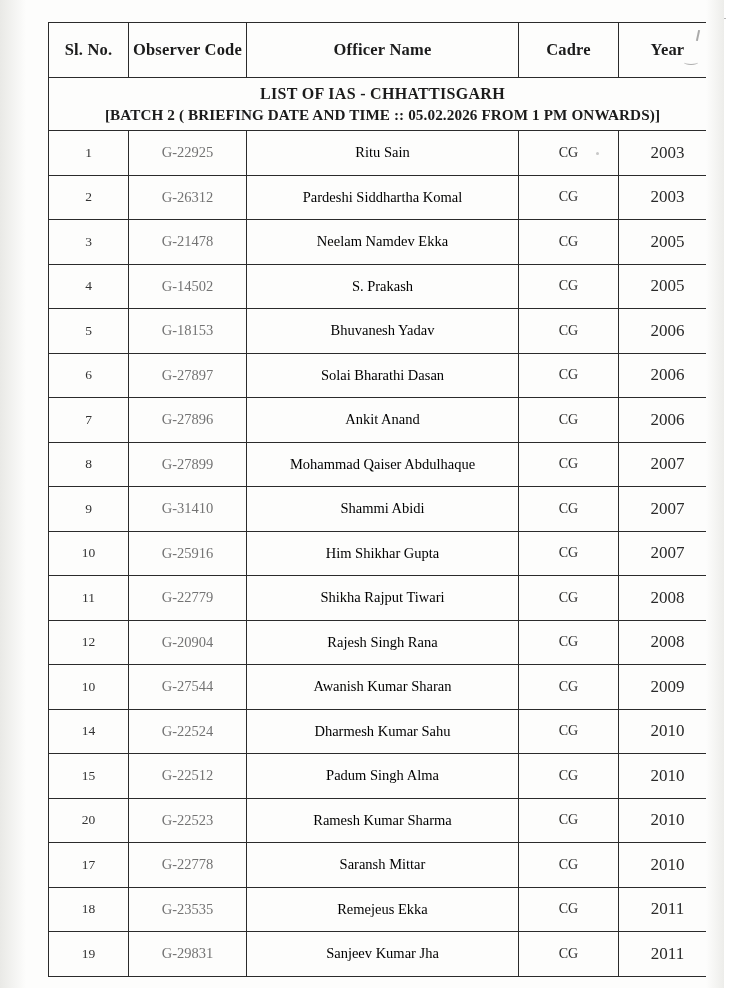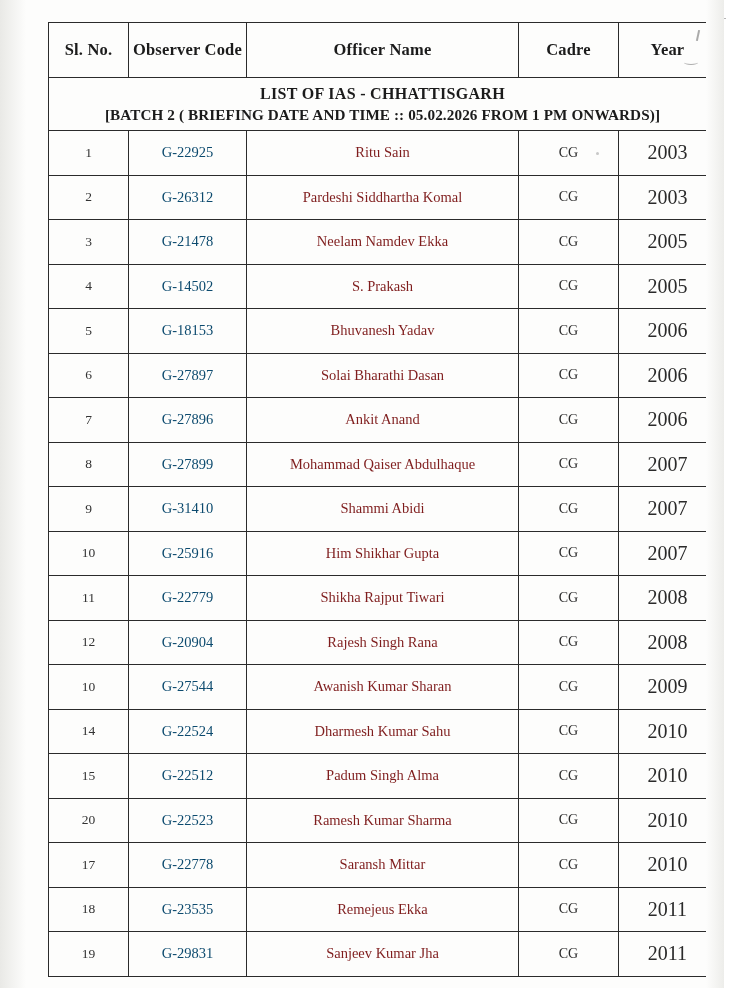--- a/index.html
+++ b/index.html
@@ -92,35 +92,35 @@
   tbody tr {
     height: 44.5px;
   }
   td.sl {
     font-size: 13.5px;
     color: #333;
     padding-bottom: 8px;
   }
   td.code {
     font-size: 14.5px;
-    color: #0c4a6e;
+    color: #737373;
     padding-bottom: 4px;
   }
   td.name {
     font-size: 14.5px;
-    color: #7f1d1d;
+    color: #000000;
     padding-bottom: 4px;
   }
   td.cadre {
     font-size: 14px;
     color: #2a2a2a;
     padding-top: 9px;
   }
   td.year {
-    font-size: 20px;
+    font-size: 17px;
     color: #2a2a2a;
     padding-top: 12px;
     margin-left: 12px;
   }
   
   .mark-a {
     position: absolute;
     left: 697px;
     top: 30px;
     width: 2px;

